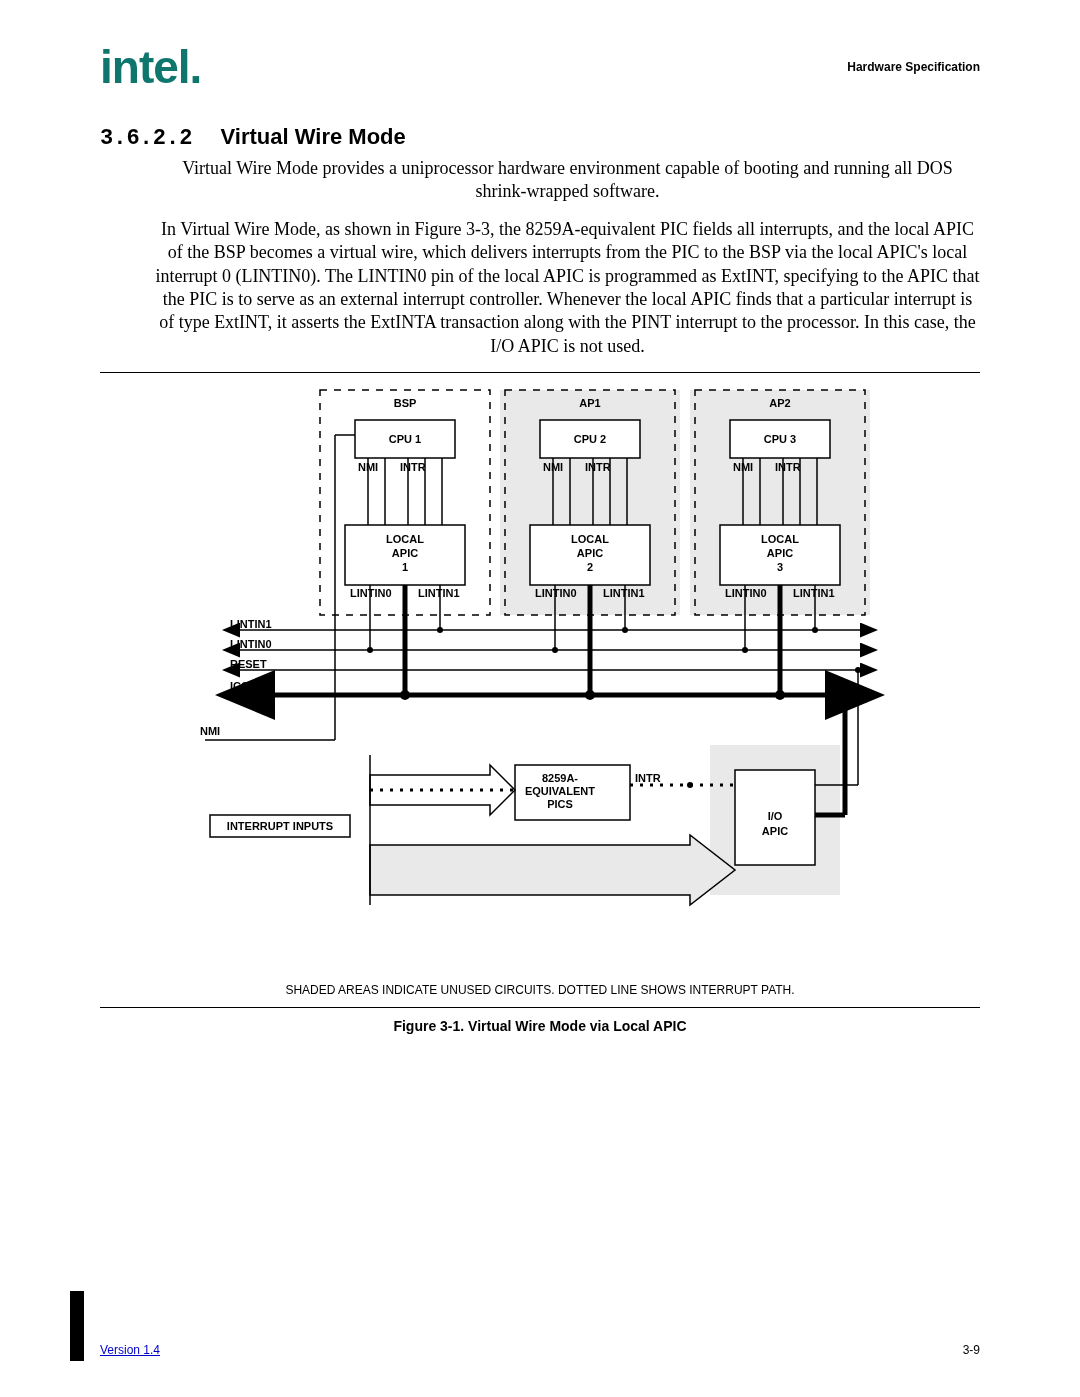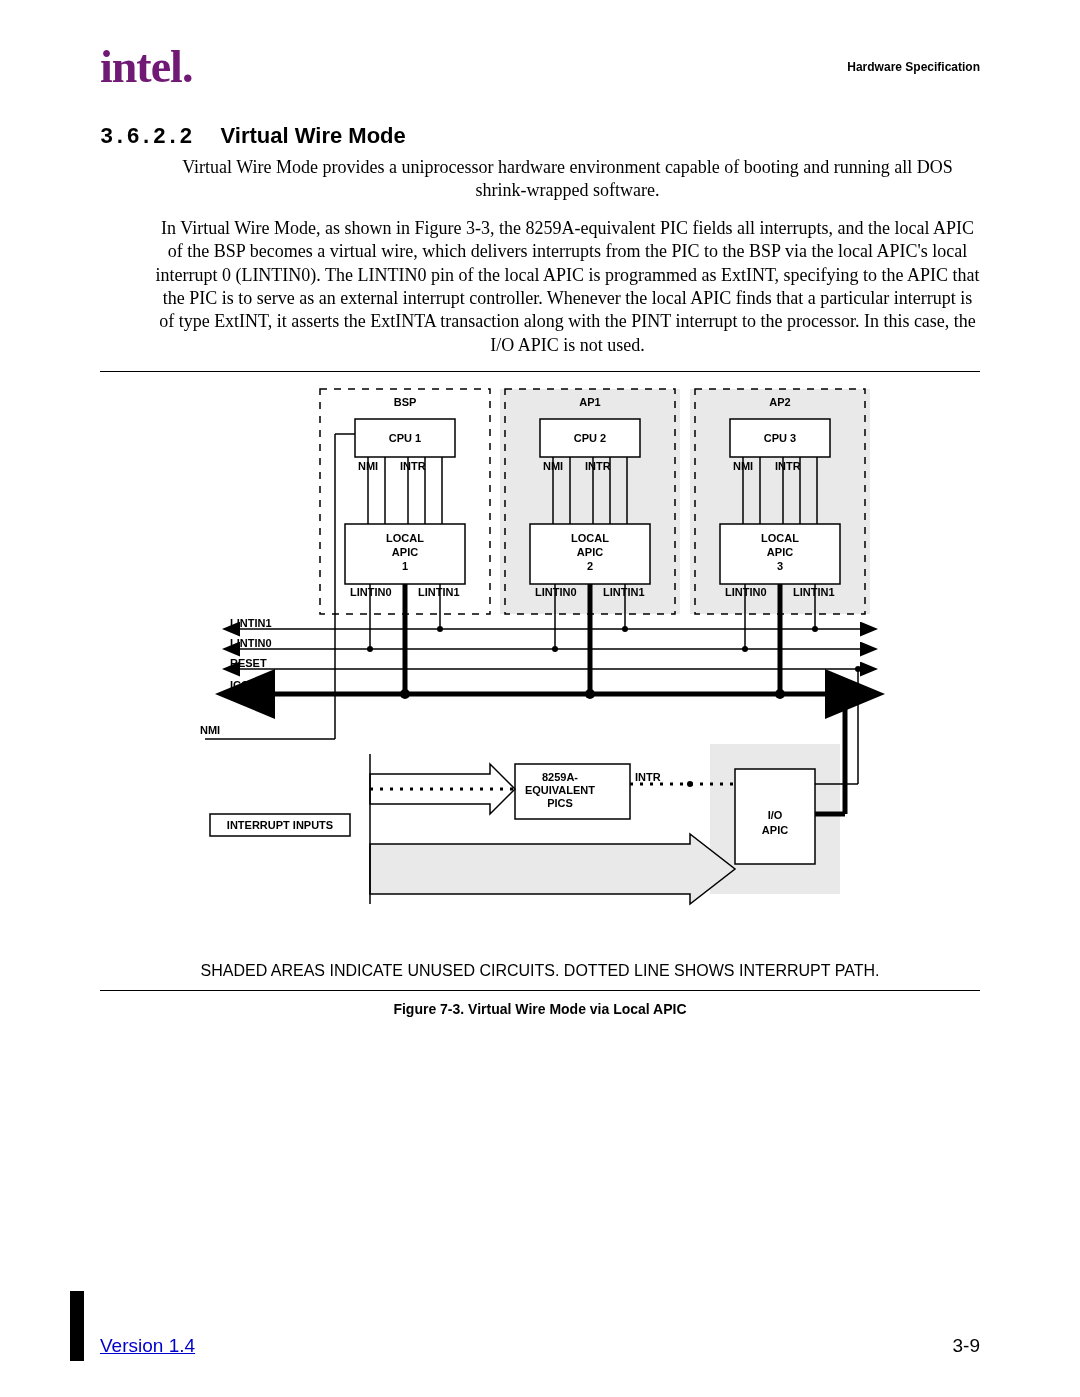--- a/index.html
+++ b/index.html
@@ -19,24 +19,24 @@
     height: 100%;
     position: relative;
   }
   .header {
     display: flex;
     justify-content: space-between;
     align-items: center;
     margin-bottom: 30px;
   }
   .logo {
-    font-family: Liberation Serif, serif;
+    font-family: Liberation Sans, sans-serif;
     font-size: 46px;
     font-weight: 700;
-    color: #701a75;
+    color: #0f766e;
     letter-spacing: -1px;
     position: relative;
   }
   .logo .dot {
     font-size: 46px;
   }
   .spec-title {
     font-family: Arial, Helvetica, sans-serif;
     font-size: 12px;
     font-weight: 700;
@@ -54,21 +54,21 @@
   }
   .para {
     font-size: 18px;
     line-height: 1.3;
     margin: 0 0 14px 55px;
     text-align: center;
   }
   .figure-wrap {
     border-top: 1.5px solid #000;
     border-bottom: 1.5px solid #000;
-    padding: 20px 0 8px 0;
+    padding: 20px 0 24px 0;
     margin: 14px 0 10px 0;
     position: relative;
     height: 590px;
   }
   .figure-caption {
     font-family: Arial, Helvetica, sans-serif;
     font-size: 14px;
     font-weight: 700;
     text-align: center;
     margin-top: 6px;
@@ -76,35 +76,35 @@
   .svg-holder {
     position: absolute;
     left: 50%;
     transform: translateX(-50%);
     top: 12px;
     width: 700px;
     height: 560px;
   }
   .footnote-in-figure {
     font-family: Arial, Helvetica, sans-serif;
-    font-size: 16px;
+    font-size: 12px;
     text-align: center;
     position: absolute;
     bottom: 10px;
     left: 0;
     right: 0;
   }
   .footer {
     position: absolute;
     bottom: 40px;
     left: 100px;
     right: 100px;
     display: flex;
     justify-content: space-between;
-    font-size: 19px;
+    font-size: 12px;
     font-family: Arial, Helvetica, sans-serif;
   }
   .footer .version {
     color: #0000cc;
     text-decoration: underline;
   }
   .footer-bar {
     position: absolute;
     bottom: 36px;
     left: 70px;
@@ -283,21 +283,21 @@
         <line class="line dot" x1="440" y1="400" x2="500" y2="400"></line>
         <circle cx="500" cy="400" r="3"></circle>
         <line class="line dot" x1="500" y1="400" x2="545" y2="400"></line>
 
         <line class="line" x1="180" y1="370" x2="180" y2="520"></line>
       </svg>
     </div>
     <div class="footnote-in-figure">SHADED AREAS INDICATE UNUSED CIRCUITS.  DOTTED LINE SHOWS INTERRUPT PATH.</div>
   </div>
 
-  <div class="figure-caption">Figure 7-3.  Virtual Wire Mode via Local APIC</div>
+  <div class="figure-caption">Figure 3-1.  Virtual Wire Mode via Local APIC</div>
 
   <div class="footer-bar"></div>
   <div class="footer">
     <a class="version">Version 1.4</a>
     <span>3-9</span>
   </div>
 
 </div>
 
 </body></html>

